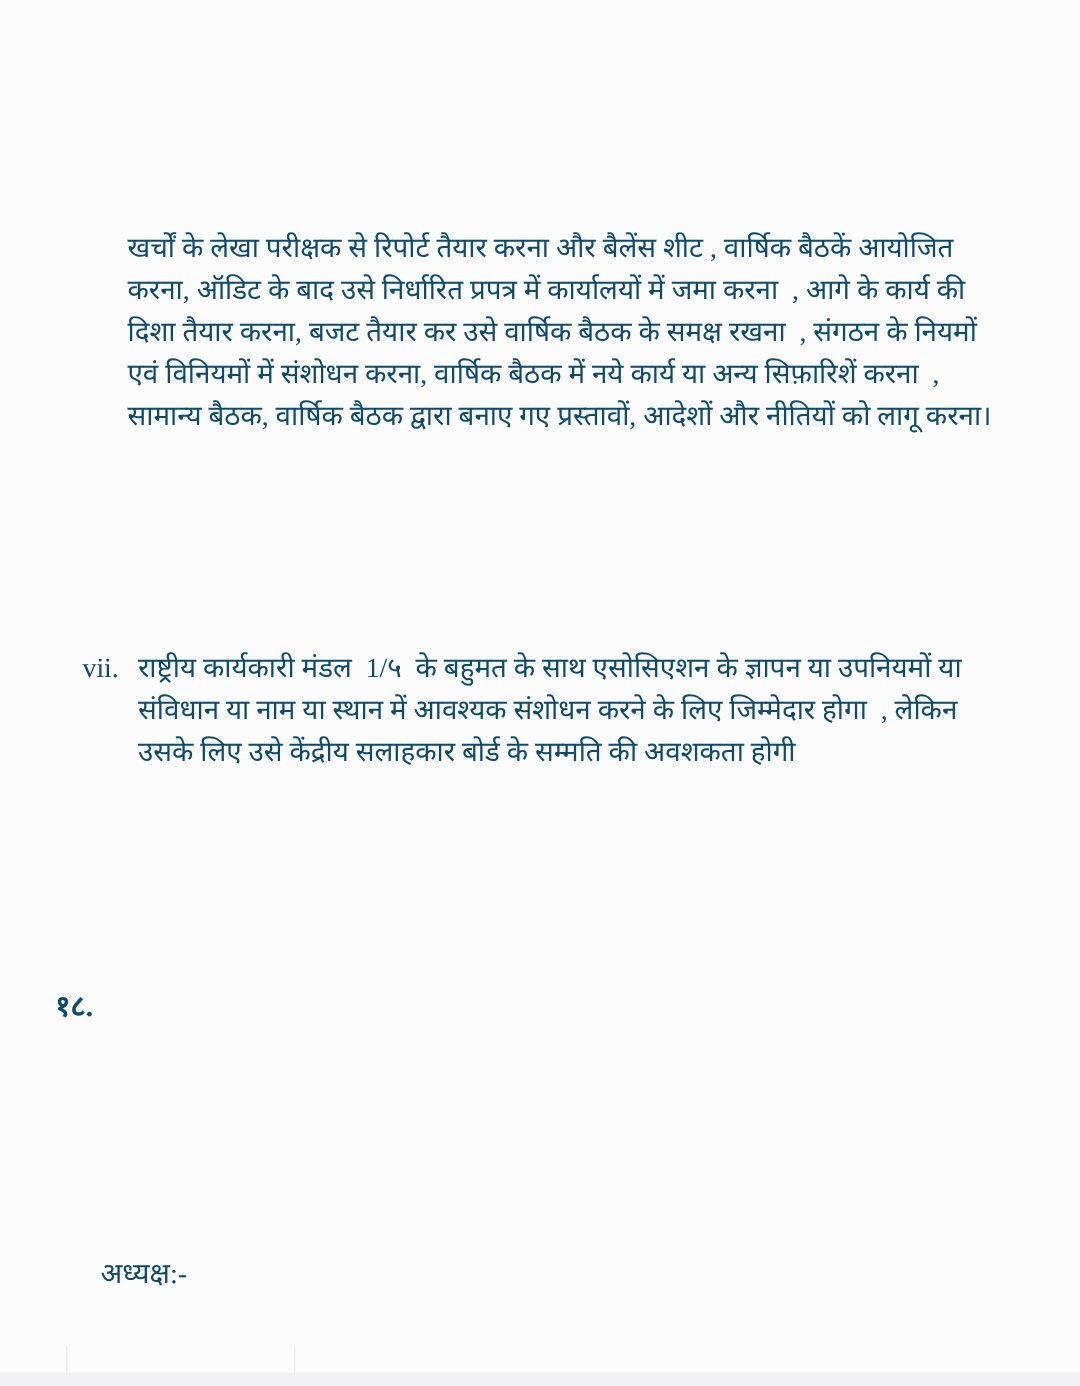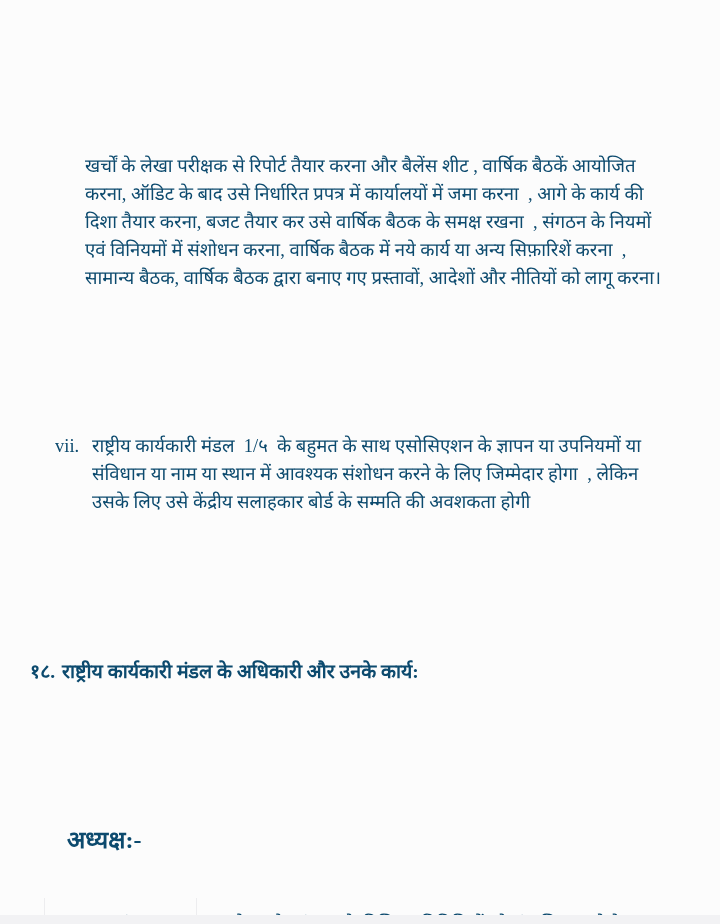--- a/index.html
+++ b/index.html
@@ -30,33 +30,34 @@
   .top-list .li {
     display: flex;
     margin-left: 25px;
   }
   
   .section-heading {
     display: flex;
     font-weight: 700;
     font-size: 19.5px;
     margin-top: 2px;
+    text-align: right;
   }
   .section-heading .num {
     width: 32px;
     flex-shrink: 0;
   }
   
   .role {
     margin-left: 37px;
   }
   .role-title {
-    font-weight: 700;
-    font-size: 24px;
-    margin-top: 0;
+    font-weight: 400;
+    font-size: 19px;
+    margin-top: 10px;
   }
   .marker {
     width: 37px;
     flex-shrink: 0;
     font-family: Liberation Serif, serif;
   }
   .li .text {
     flex: 1;
   }
   
@@ -88,21 +89,20 @@
 
     <div class="top-list">
       <div class="li">
         <span class="marker">vii.</span>
         <span class="text">राष्ट्रीय कार्यकारी मंडल  1/५  के बहुमत के साथ एसोसिएशन के ज्ञापन या उपनियमों या संविधान या नाम या स्थान में आवश्यक संशोधन करने के लिए जिम्मेदार होगा  , लेकिन उसके लिए उसे केंद्रीय सलाहकार बोर्ड के सम्मति की अवशकता होगी</span>
       </div>
     </div>
 
     <div class="section-heading">
       <span class="num">१८.</span>
-      <span class="text">राष्ट्रीय कार्यकारी मंडल के अधिकारी और उनके कार्य:</span>
     </div>
 
     <div class="role">
       <div class="role-title">अध्यक्ष:-</div>
       <div class="role-para">अध्यक्ष संगठन का प्रमुख होगा और संगठन के विभिन्न गतिविधियों को संचालित करने के उद्देश्य से महासचिव द्वारा आयोजित राष्ट्रीय सामान्य मंडल और राष्ट्रीय कार्यकारी मंडल की बैठक की अध्यक्षता, संचालन, नियंत्रित करना। वह विभिन्न समारोहों में संगठन का प्रतिनिधित्व भी करेगा। नियमों के तहत समाज की भलाई के लिए कार्य करना ।</div>
     </div>
 
     
 
     

